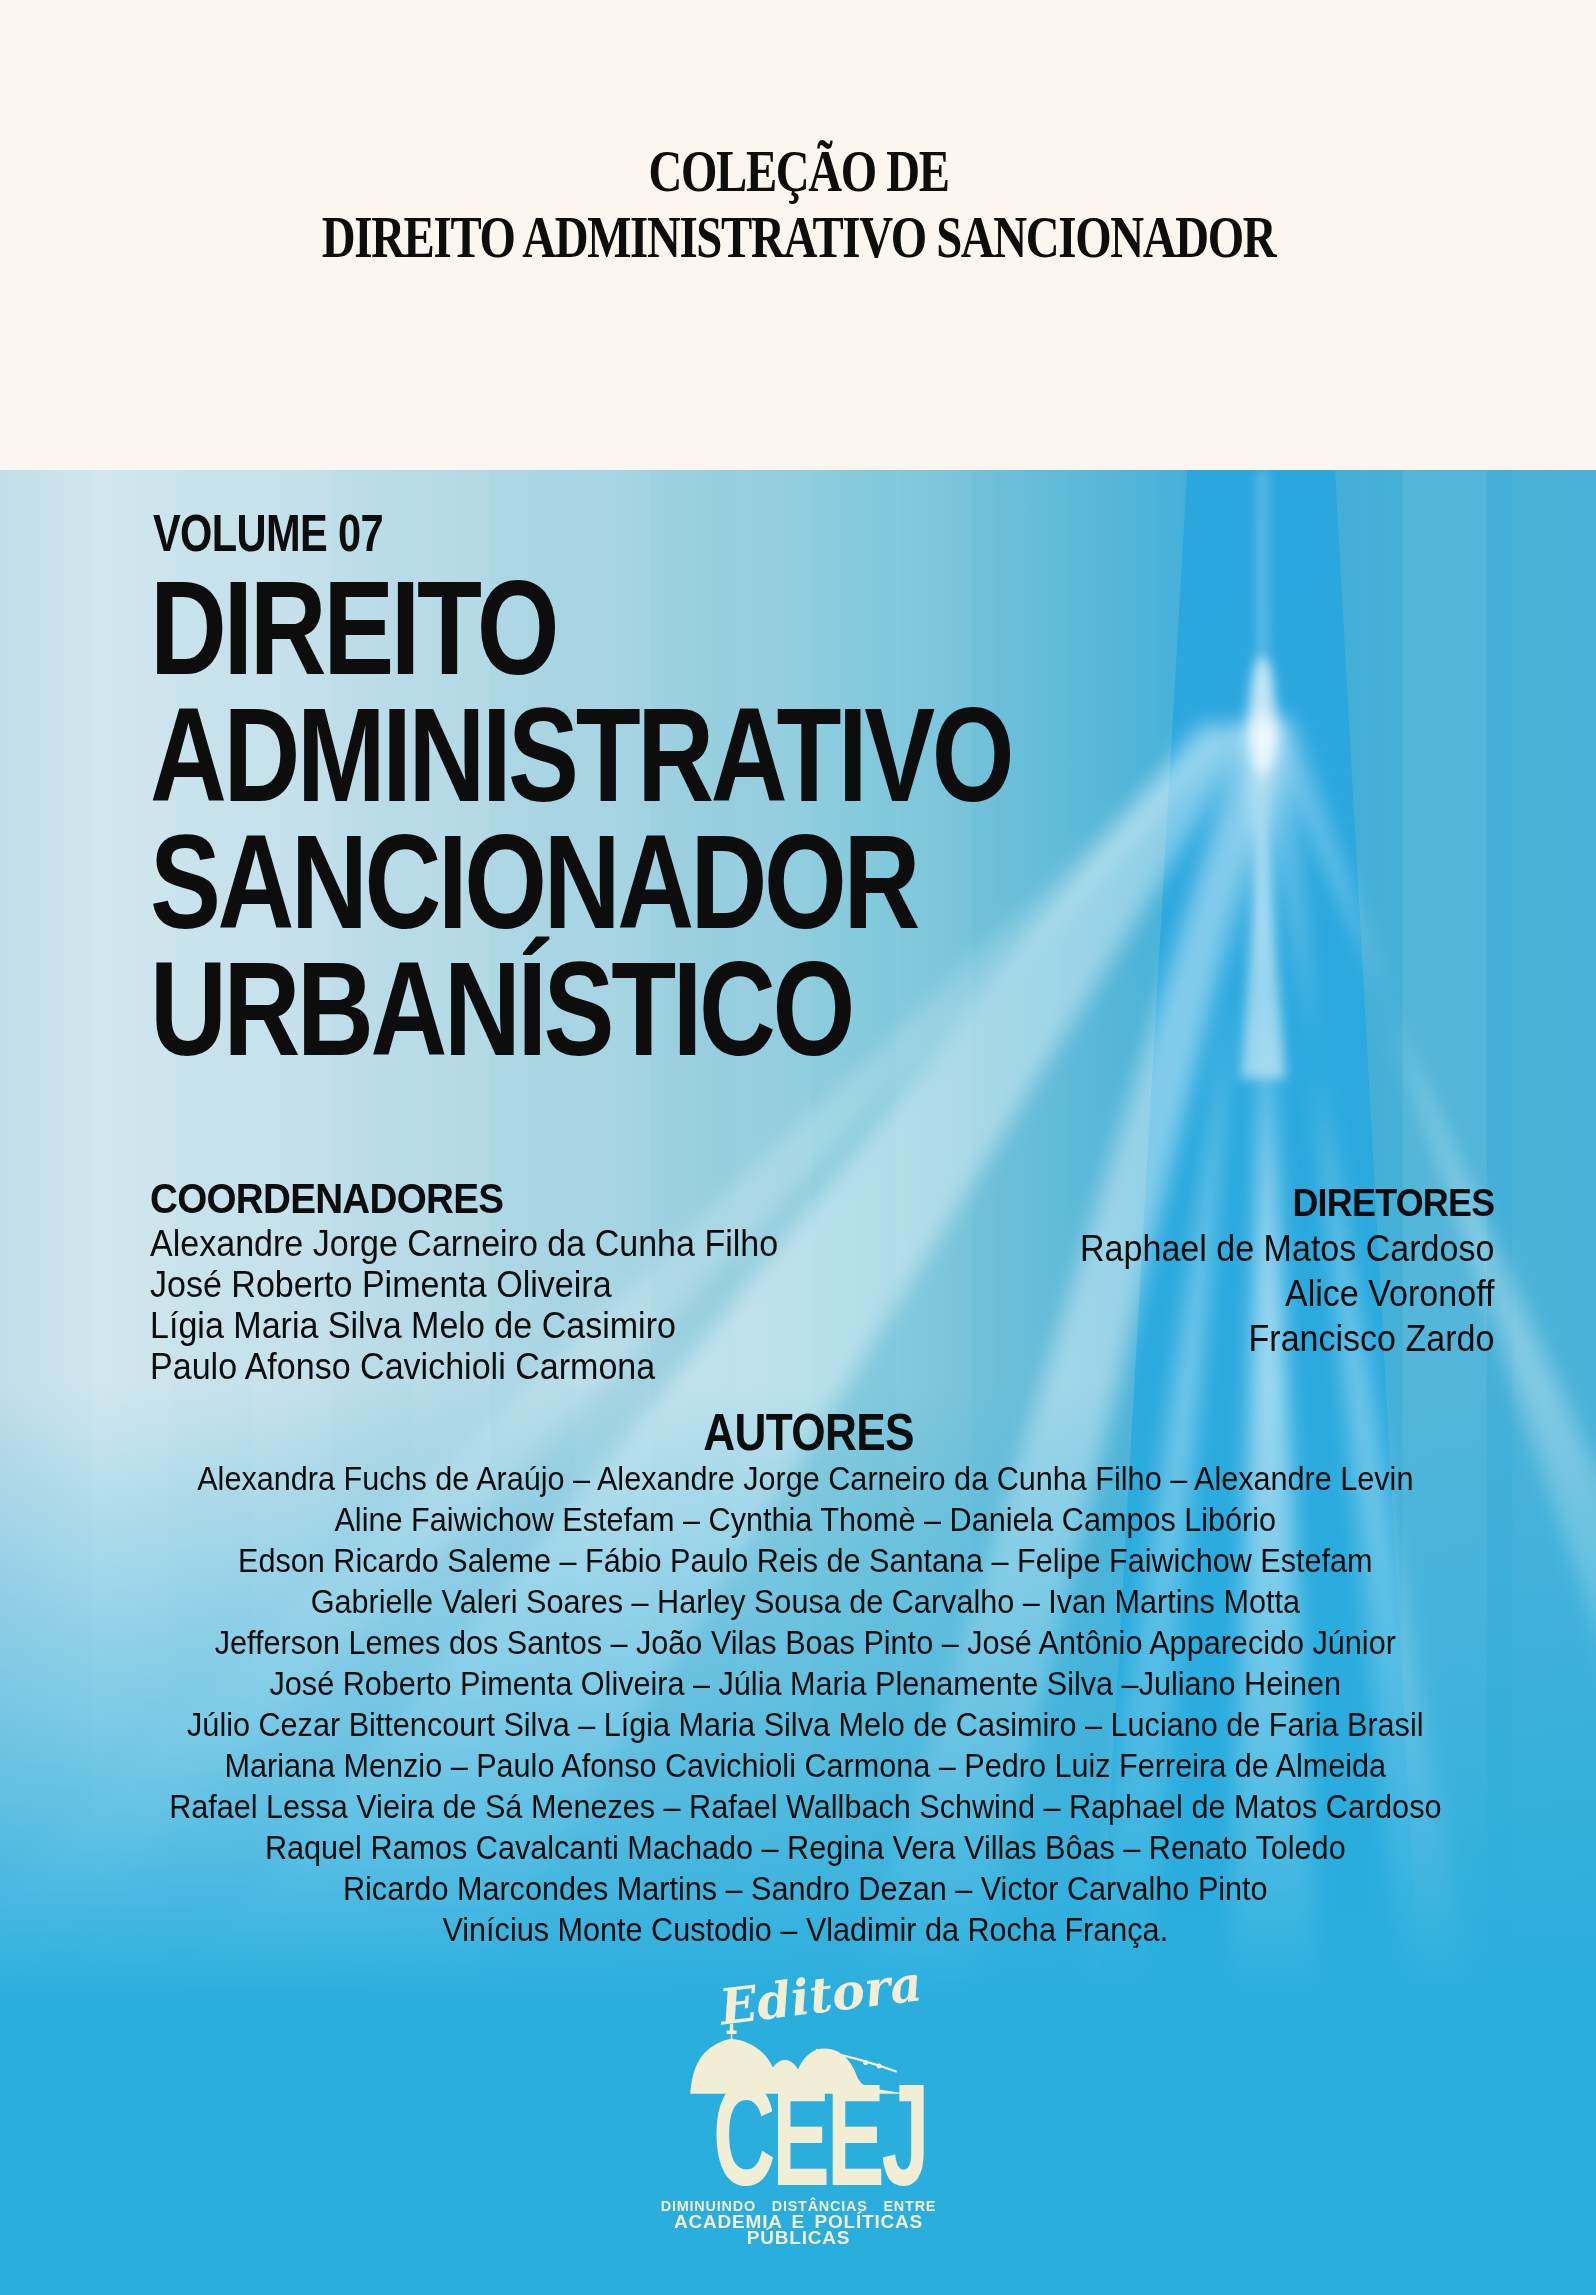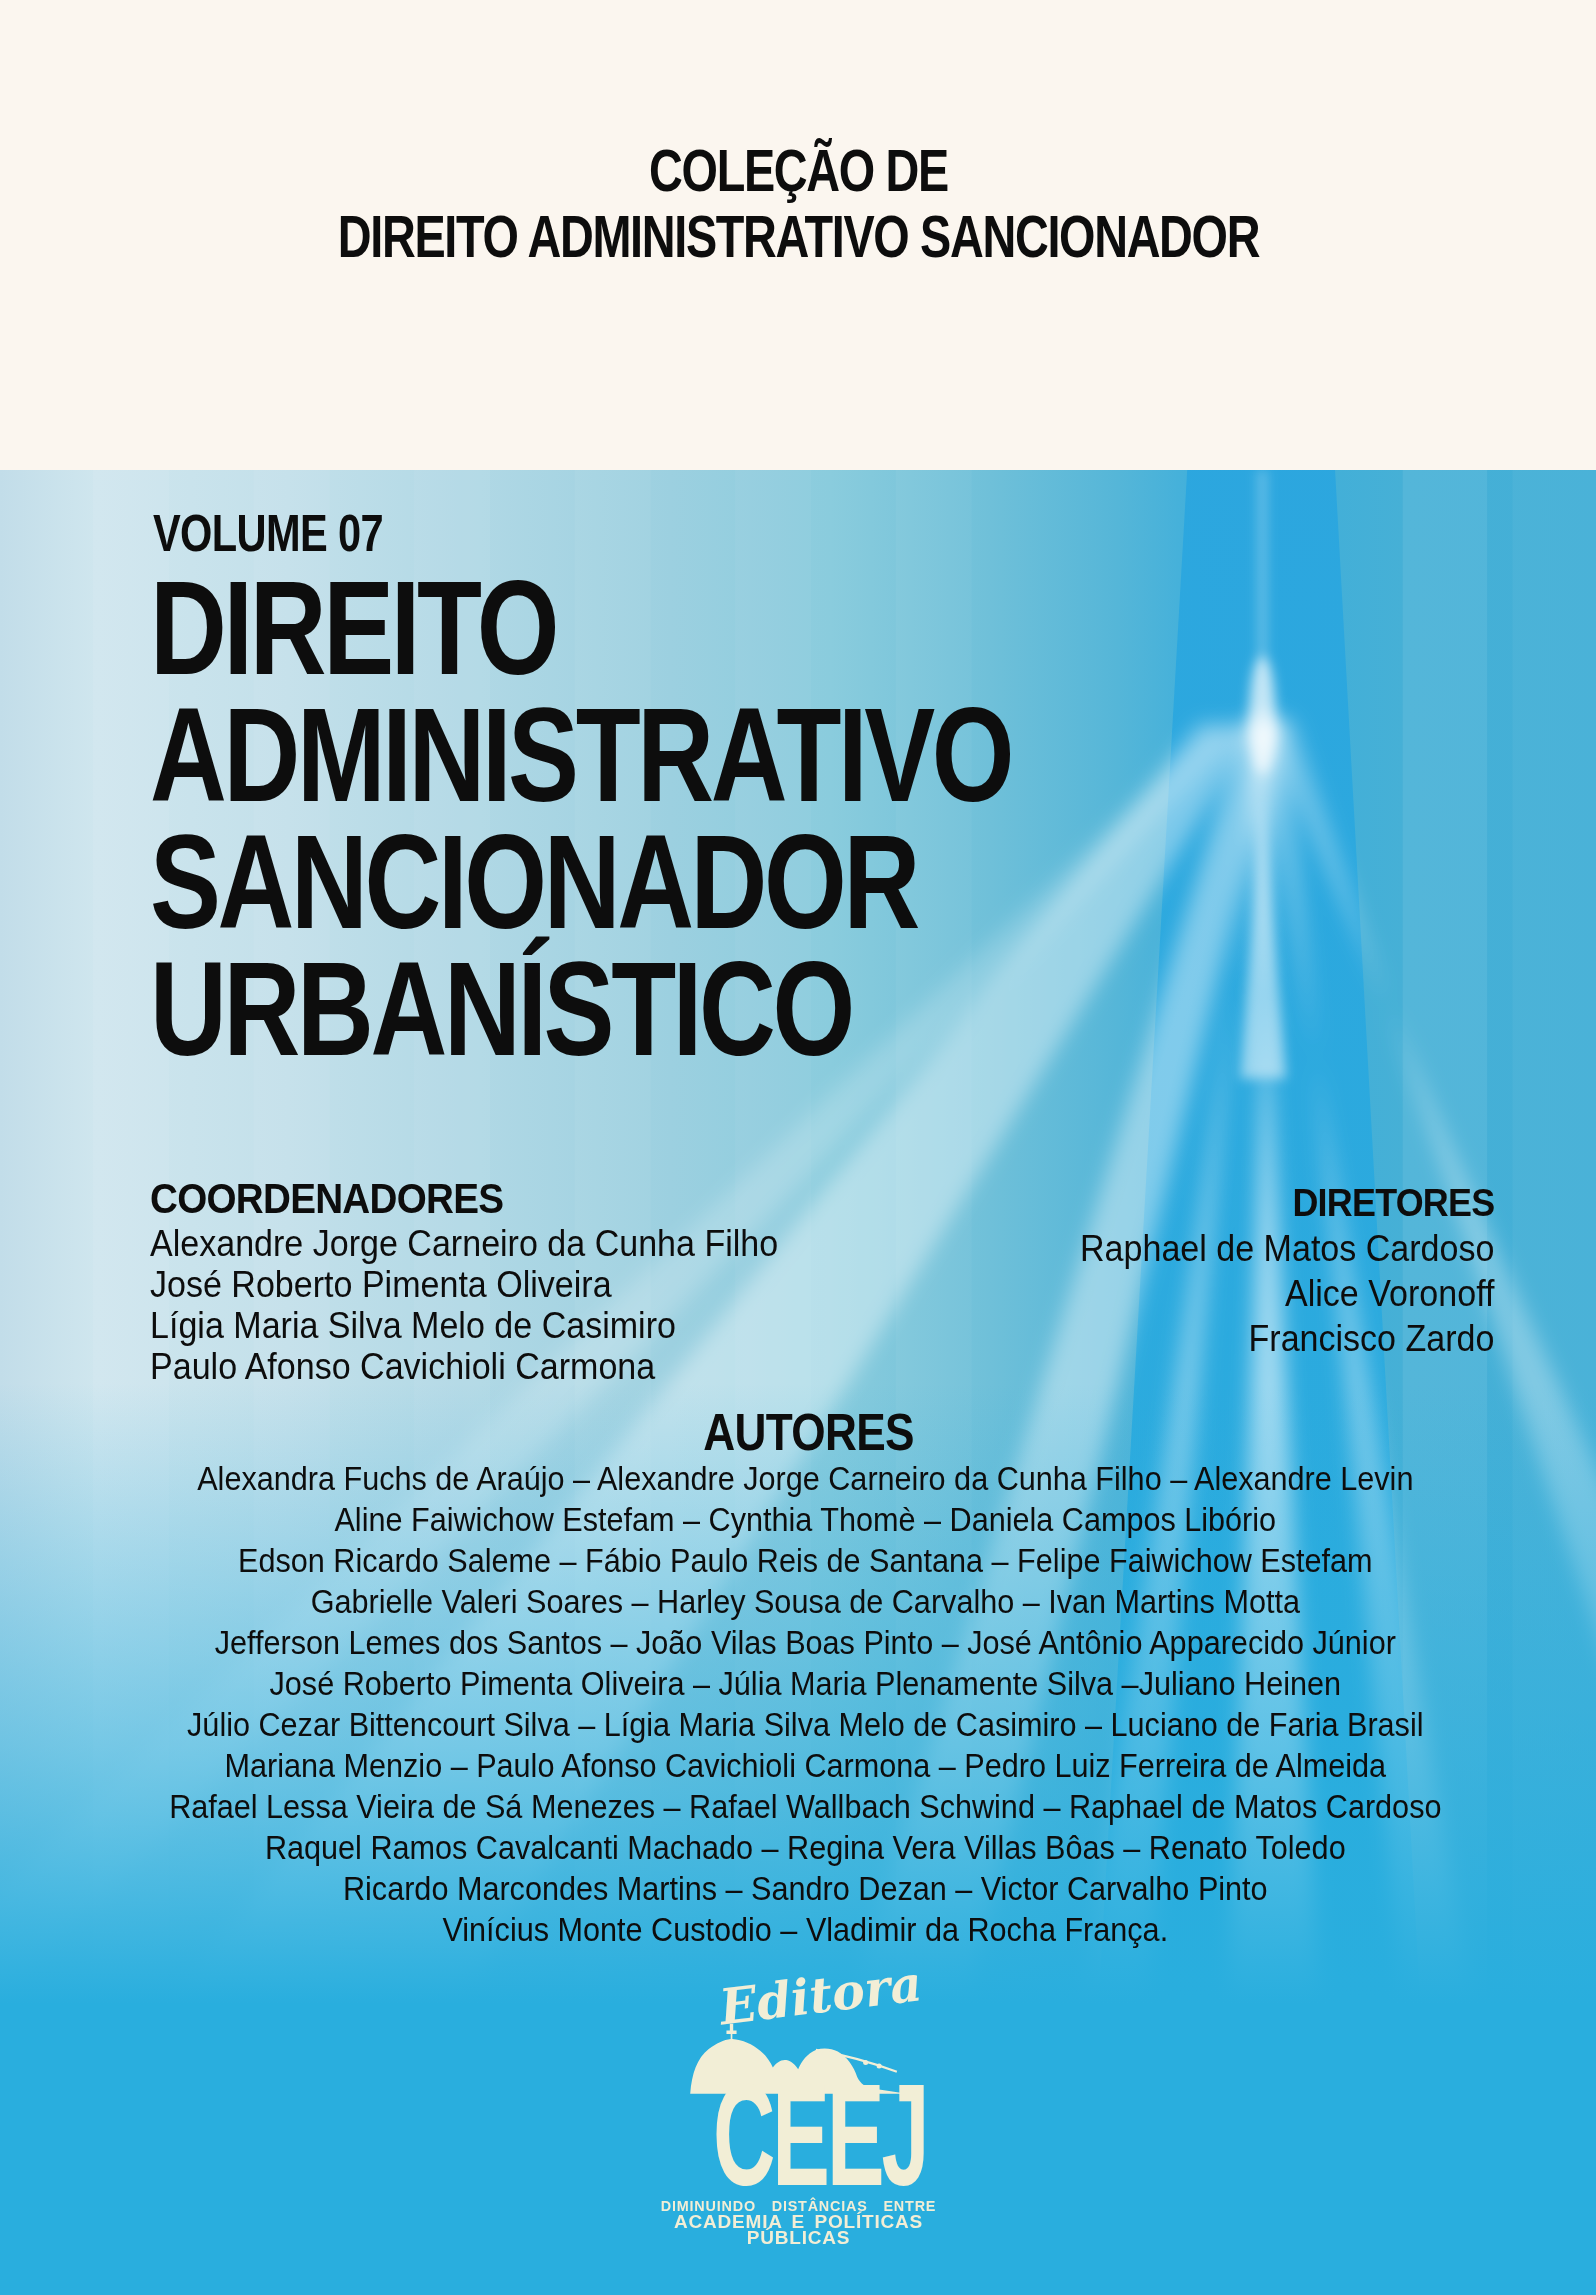--- a/index.html
+++ b/index.html
@@ -4,20 +4,21 @@
 <style>
   html,body{margin:0;padding:0;background:#555;}
   .page{
     position:relative; width:1597px; height:2295px; overflow:hidden;
     background:#29aede; font-family:"Liberation Sans",sans-serif; color:#0d0d0d;
   }
   
   .collection-band{
     position:absolute; top:0; left:0; width:100%; height:470px;
     background:var(--header_bg,#fbf6ef);
+    font-family:Liberation Serif, serif;
   }
   .collection-text{
     position:absolute; top:138px; left:0; right:0; text-align:center;
     font-weight:bold; font-size:60px; line-height:66px; letter-spacing:-1.7px;
     transform:scaleX(.78); transform-origin:50% 0;
   }
   
   .body-art{position:absolute; top:470px; left:0; width:1597px; height:1826px;}
   .body-art svg{display:block; width:100%; height:100%;}
   

